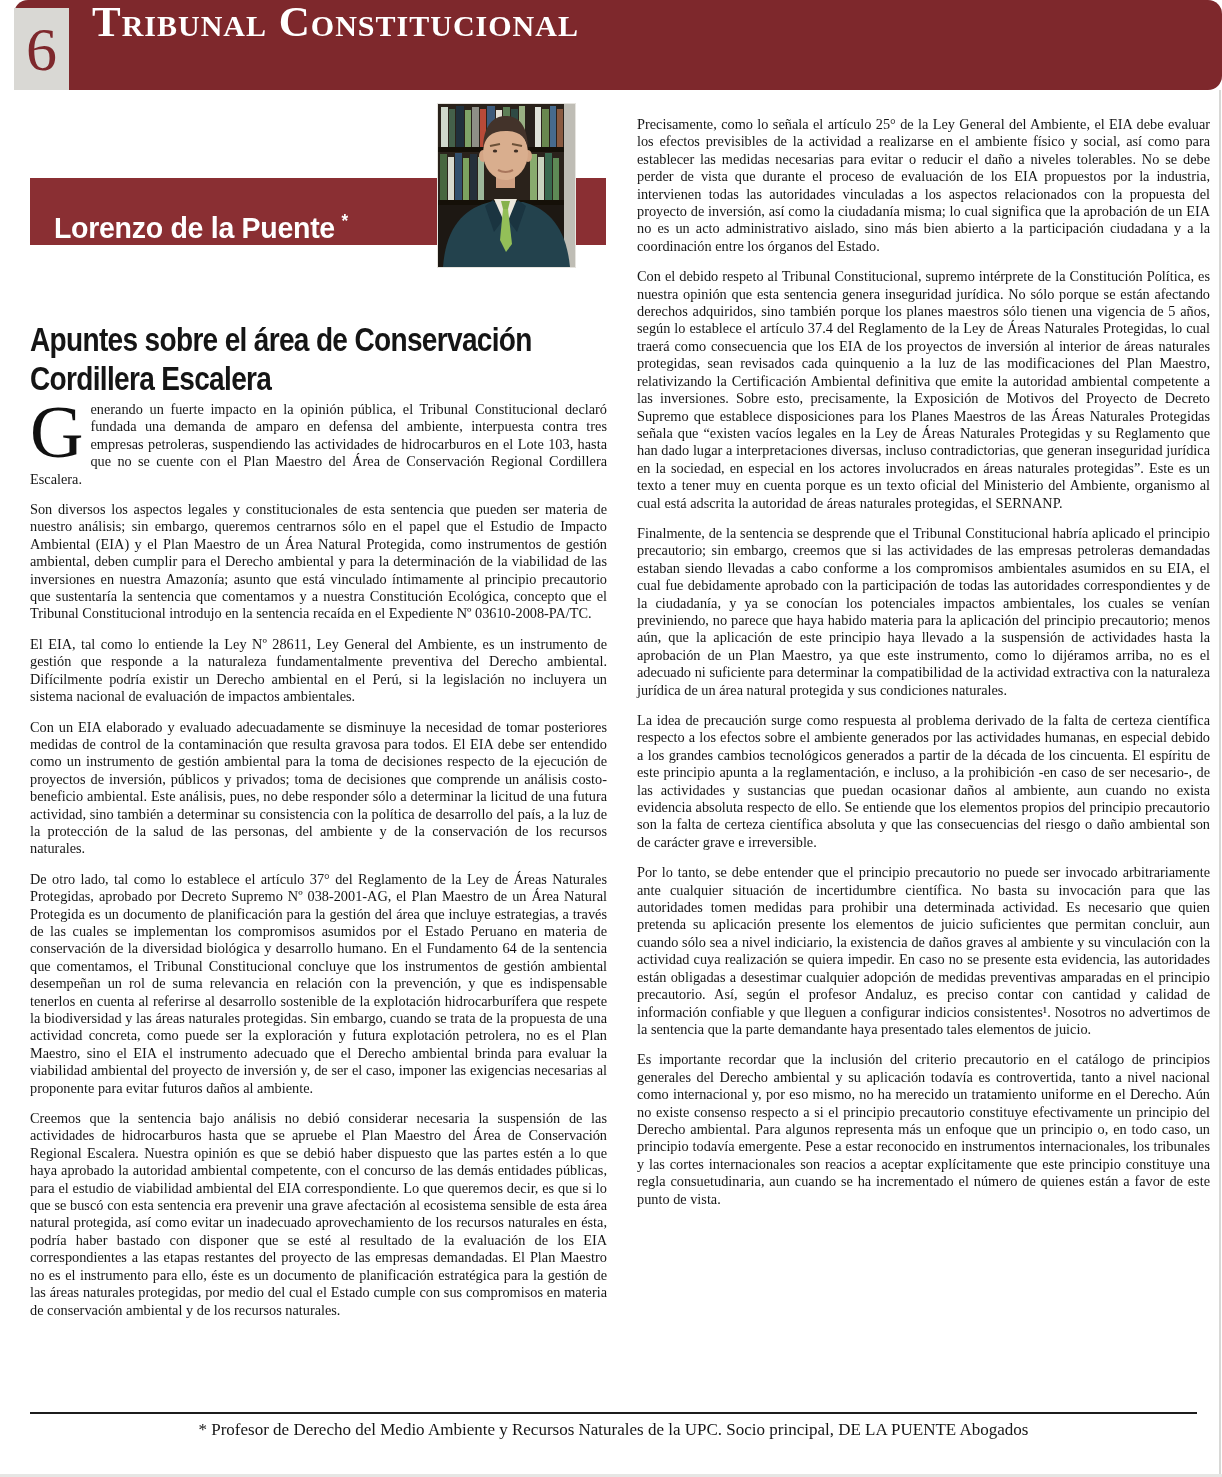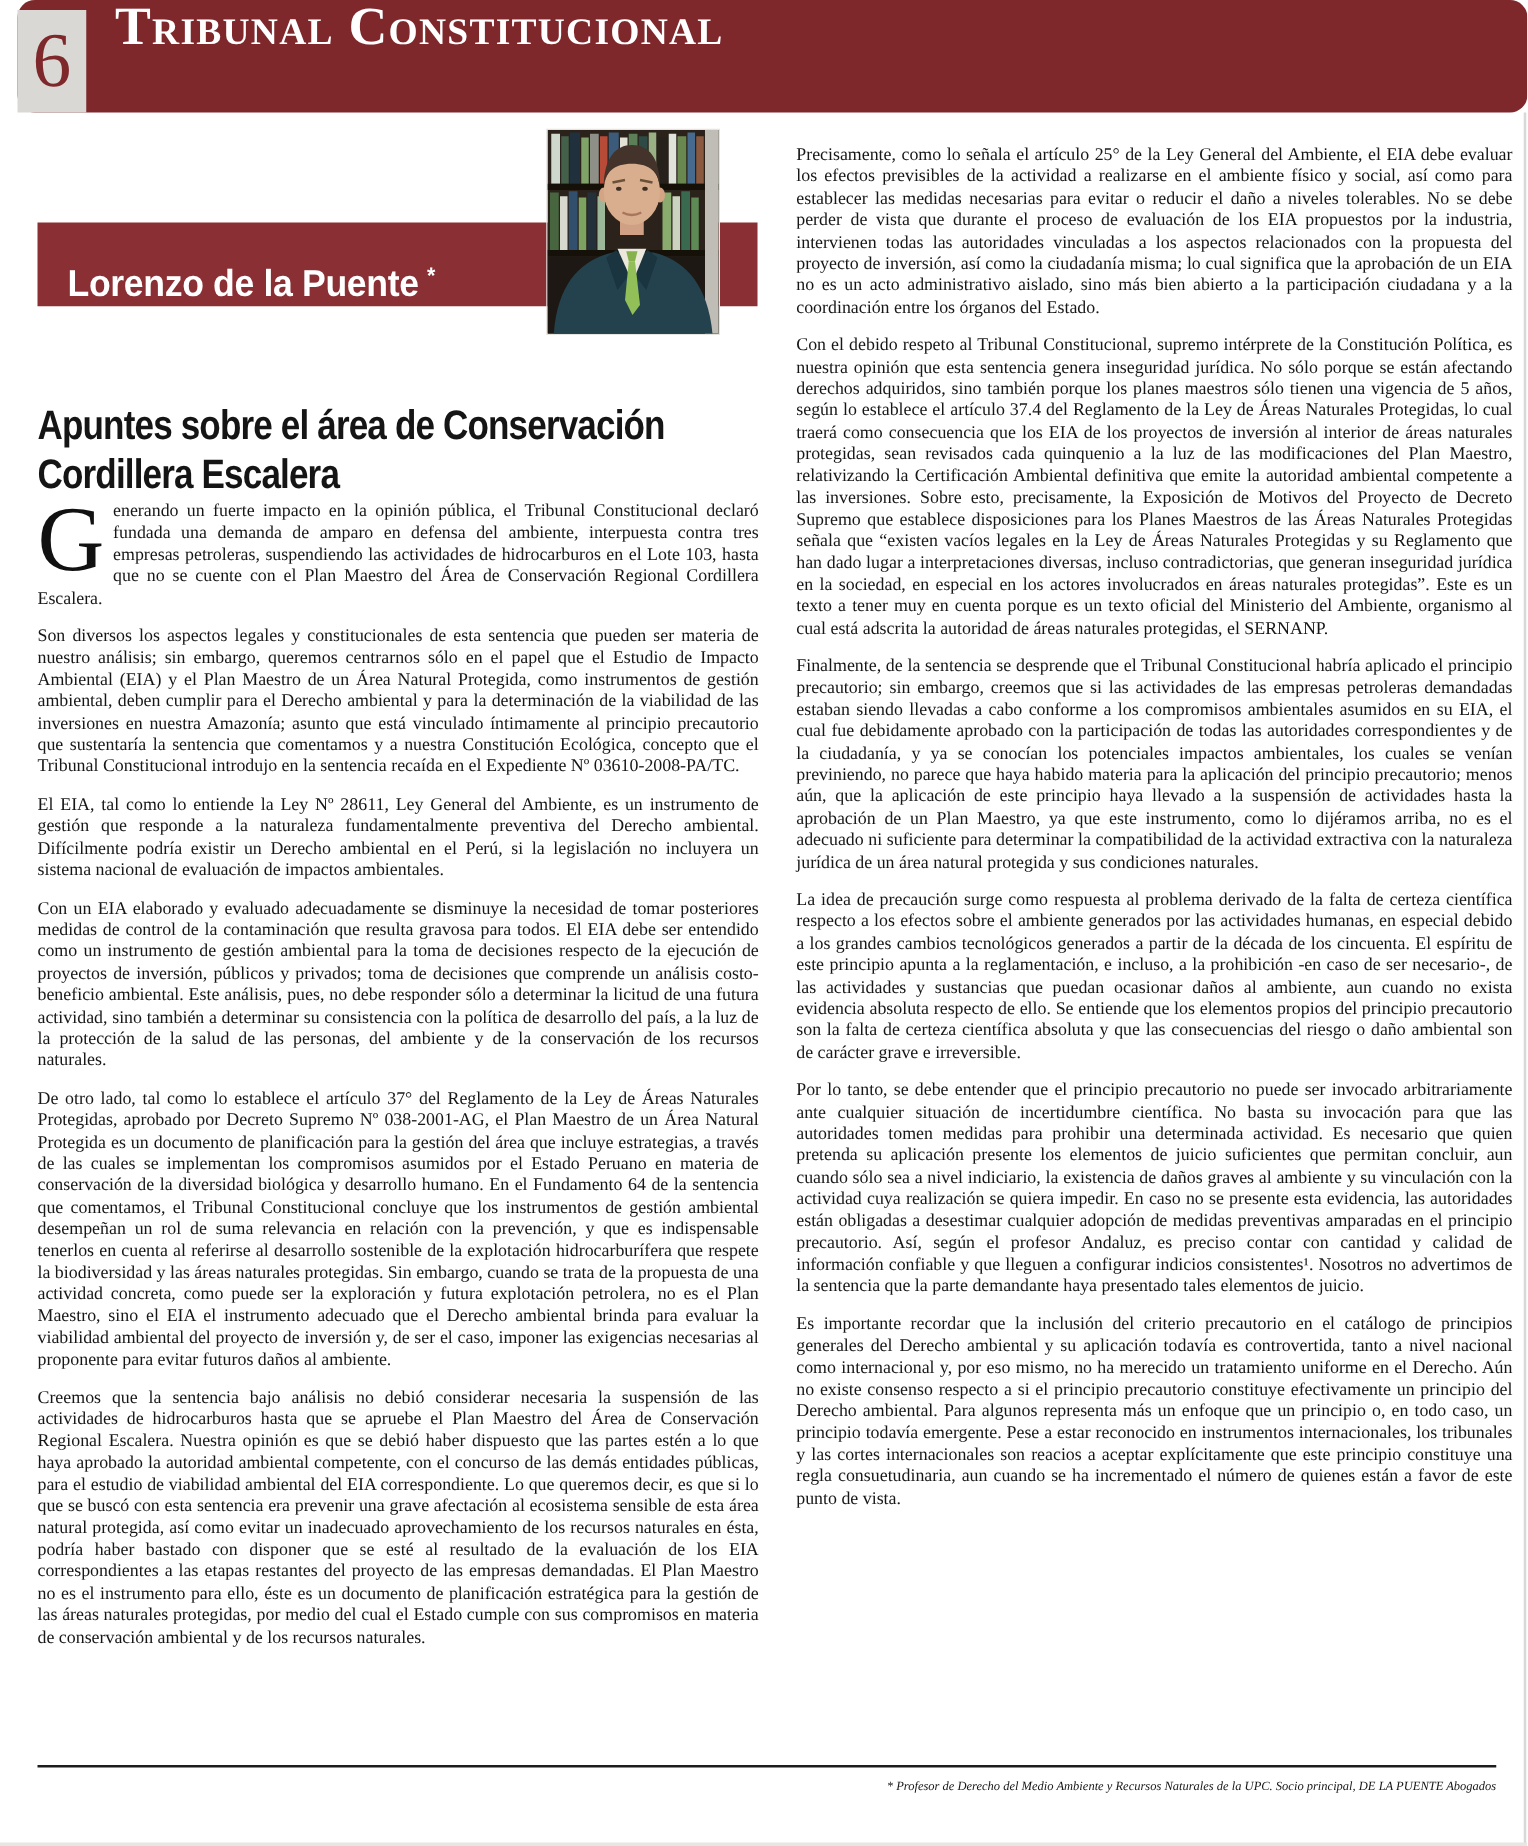--- a/index.html
+++ b/index.html
@@ -33,21 +33,21 @@
   .title-line{display:block;font-family:"Liberation Sans",sans-serif;font-weight:bold;
         font-size:33px;line-height:39px;letter-spacing:-0.8px;color:#151515;
         transform:scaleX(0.85);transform-origin:left center;white-space:nowrap;}
   
   .body-par{font-size:14.3px;line-height:17.4px;text-align:justify;margin:0 0 13px 0;}
   .dropcap{float:left;font-family:"Liberation Serif",serif;font-size:74px;line-height:58px;
         padding:2px 7px 0 0;color:#111;}
   
   .footer{position:absolute;left:30px;top:1412px;width:1167px;border-top:2px solid #1c1c1c;
         padding-top:7px;}
-  .footnote{font-size:10px;line-height:17px;text-align:right;margin:0;font-style:italic;}
+  .footnote{font-size:17px;line-height:17px;text-align:center;margin:0;}
   .fn-marker{display:inline-block;min-width:14px;}
   
   .edge-right{position:absolute;left:1219px;top:90px;width:2px;height:1387px;background:#d8d8d6;}
   .edge-bottom{position:absolute;left:0;top:1474px;width:100%;height:3px;background:#e6e6e4;}
 </style>
 </head>
 <body>
 
 <div class="page">
 

